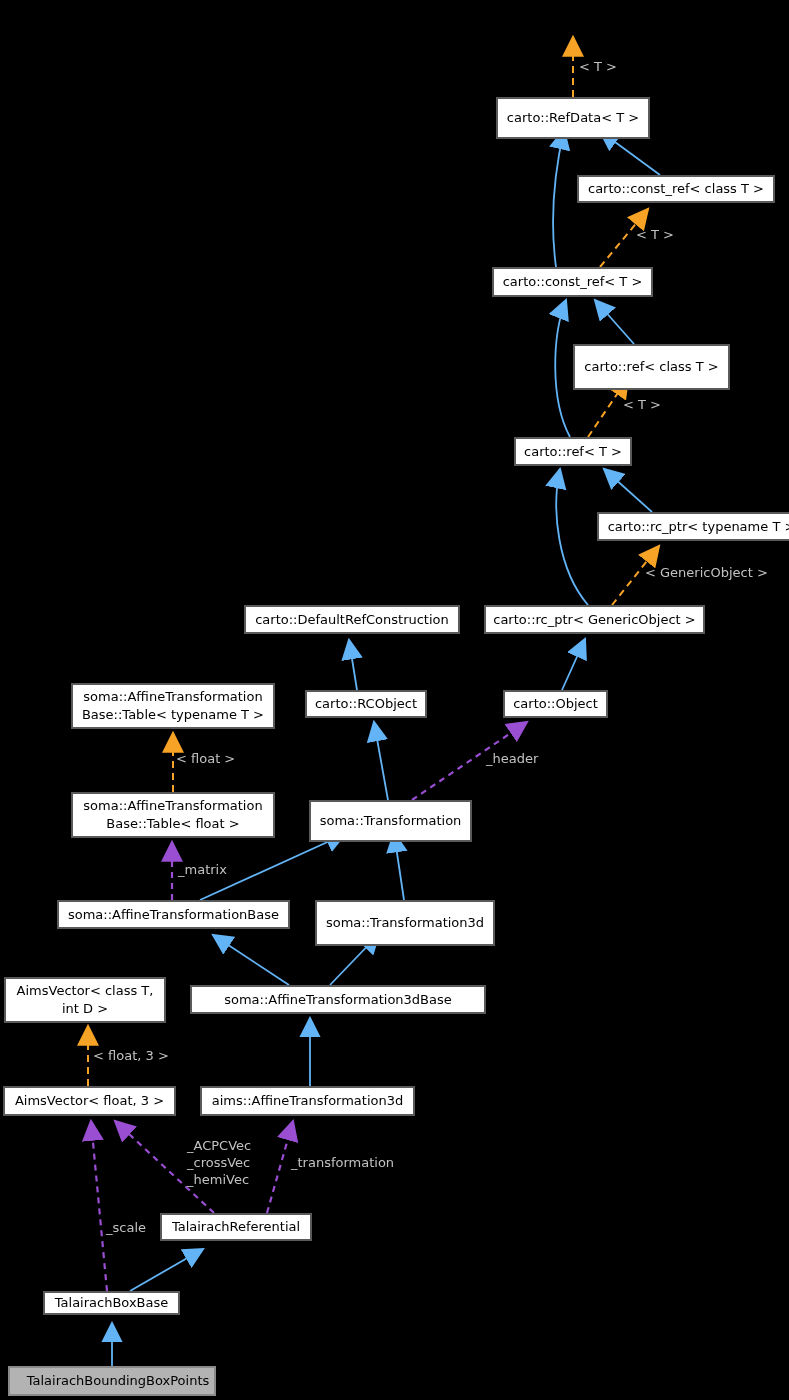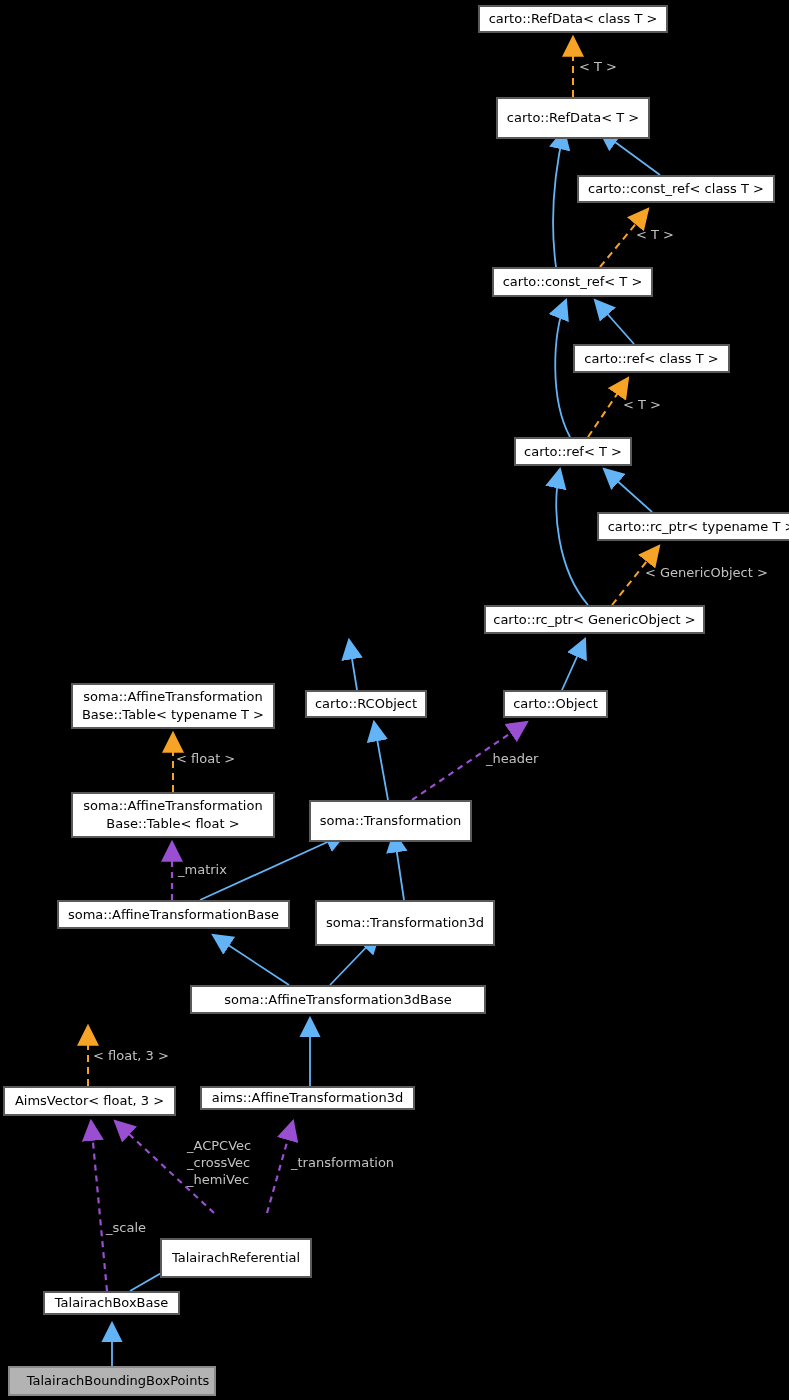--- a/index.html
+++ b/index.html
@@ -81,41 +81,43 @@
     <path class="edge-orange" marker-end="url(#arrow-orange)" d="M 173 792 L 173 733"></path>
     <path class="edge-orange" marker-end="url(#arrow-orange)" d="M 88 1086 L 88 1026"></path>
 
     <path class="edge-purple" marker-end="url(#arrow-purple)" d="M 412 800 L 527 722"></path>
     <path class="edge-purple" marker-end="url(#arrow-purple)" d="M 172 900 L 172 842"></path>
     <path class="edge-purple" marker-end="url(#arrow-purple)" d="M 214 1213 L 115 1121"></path>
     <path class="edge-purple" marker-end="url(#arrow-purple)" d="M 107 1291 L 91 1121"></path>
     <path class="edge-purple" marker-end="url(#arrow-purple)" d="M 267 1213 L 293 1121"></path>
   </svg>
 
-  <div class="node" style="left:478px;top:5px;width:190px;height:28px">carto::RefData&lt; class T &gt;</div>
   <div class="node" style="left:496px;top:97px;width:154px;height:42px">carto::RefData&lt; T &gt;</div>
   <div class="node" style="left:577px;top:175px;width:198px;height:28px">carto::const_ref&lt; class T &gt;</div>
   <div class="node" style="left:492px;top:267px;width:161px;height:30px">carto::const_ref&lt; T &gt;</div>
-  <div class="node" style="left:573px;top:344px;width:157px;height:29px">carto::ref&lt; class T &gt;</div>
+  <div class="node" style="left:573px;top:344px;width:157px;height:46px">carto::ref&lt; class T &gt;</div>
   <div class="node" style="left:514px;top:437px;width:118px;height:29px">carto::ref&lt; T &gt;</div>
   <div class="node" style="left:597px;top:512px;width:209px;height:29px">carto::rc_ptr&lt; typename T &gt;</div>
+  <div class="node" style="left:244px;top:605px;width:216px;height:29px">carto::DefaultRefConstruction</div>
   <div class="node" style="left:484px;top:605px;width:221px;height:29px">carto::rc_ptr&lt; GenericObject &gt;</div>
   <div class="node" style="left:71px;top:683px;width:204px;height:46px">soma::AffineTransformation
 Base::Table&lt; typename T &gt;</div>
   <div class="node" style="left:305px;top:690px;width:122px;height:28px">carto::RCObject</div>
   <div class="node" style="left:503px;top:690px;width:105px;height:28px">carto::Object</div>
   <div class="node" style="left:71px;top:792px;width:204px;height:46px">soma::AffineTransformation
 Base::Table&lt; float &gt;</div>
   <div class="node" style="left:309px;top:800px;width:163px;height:42px">soma::Transformation</div>
   <div class="node" style="left:57px;top:900px;width:233px;height:29px">soma::AffineTransformationBase</div>
   <div class="node" style="left:315px;top:900px;width:180px;height:46px">soma::Transformation3d</div>
+  <div class="node" style="left:4px;top:977px;width:162px;height:46px">AimsVector&lt; class T,
+int D &gt;</div>
   <div class="node" style="left:190px;top:985px;width:296px;height:29px">soma::AffineTransformation3dBase</div>
   <div class="node" style="left:3px;top:1086px;width:173px;height:30px">AimsVector&lt; float, 3 &gt;</div>
-  <div class="node" style="left:200px;top:1086px;width:215px;height:24px">aims::AffineTransformation3d</div>
-  <div class="node" style="left:160px;top:1238px;width:152px;height:40px">TalairachReferential</div>
+  <div class="node" style="left:200px;top:1086px;width:215px;height:30px">aims::AffineTransformation3d</div>
+  <div class="node" style="left:160px;top:1213px;width:152px;height:28px">TalairachReferential</div>
   <div class="node" style="left:43px;top:1291px;width:137px;height:24px">TalairachBoxBase</div>
   <div class="node current" style="left:8px;top:1366px;width:208px;height:30px">TalairachBoundingBoxPoints</div>
 
   <div class="edge-label" style="left:579px;top:58px">&lt; T &gt;</div>
   <div class="edge-label" style="left:636px;top:226px">&lt; T &gt;</div>
   <div class="edge-label" style="left:623px;top:396px">&lt; T &gt;</div>
   <div class="edge-label" style="left:645px;top:564px">&lt; GenericObject &gt;</div>
   <div class="edge-label" style="left:176px;top:750px">&lt; float &gt;</div>
   <div class="edge-label" style="left:486px;top:750px">_header</div>
   <div class="edge-label" style="left:178px;top:861px">_matrix</div>

